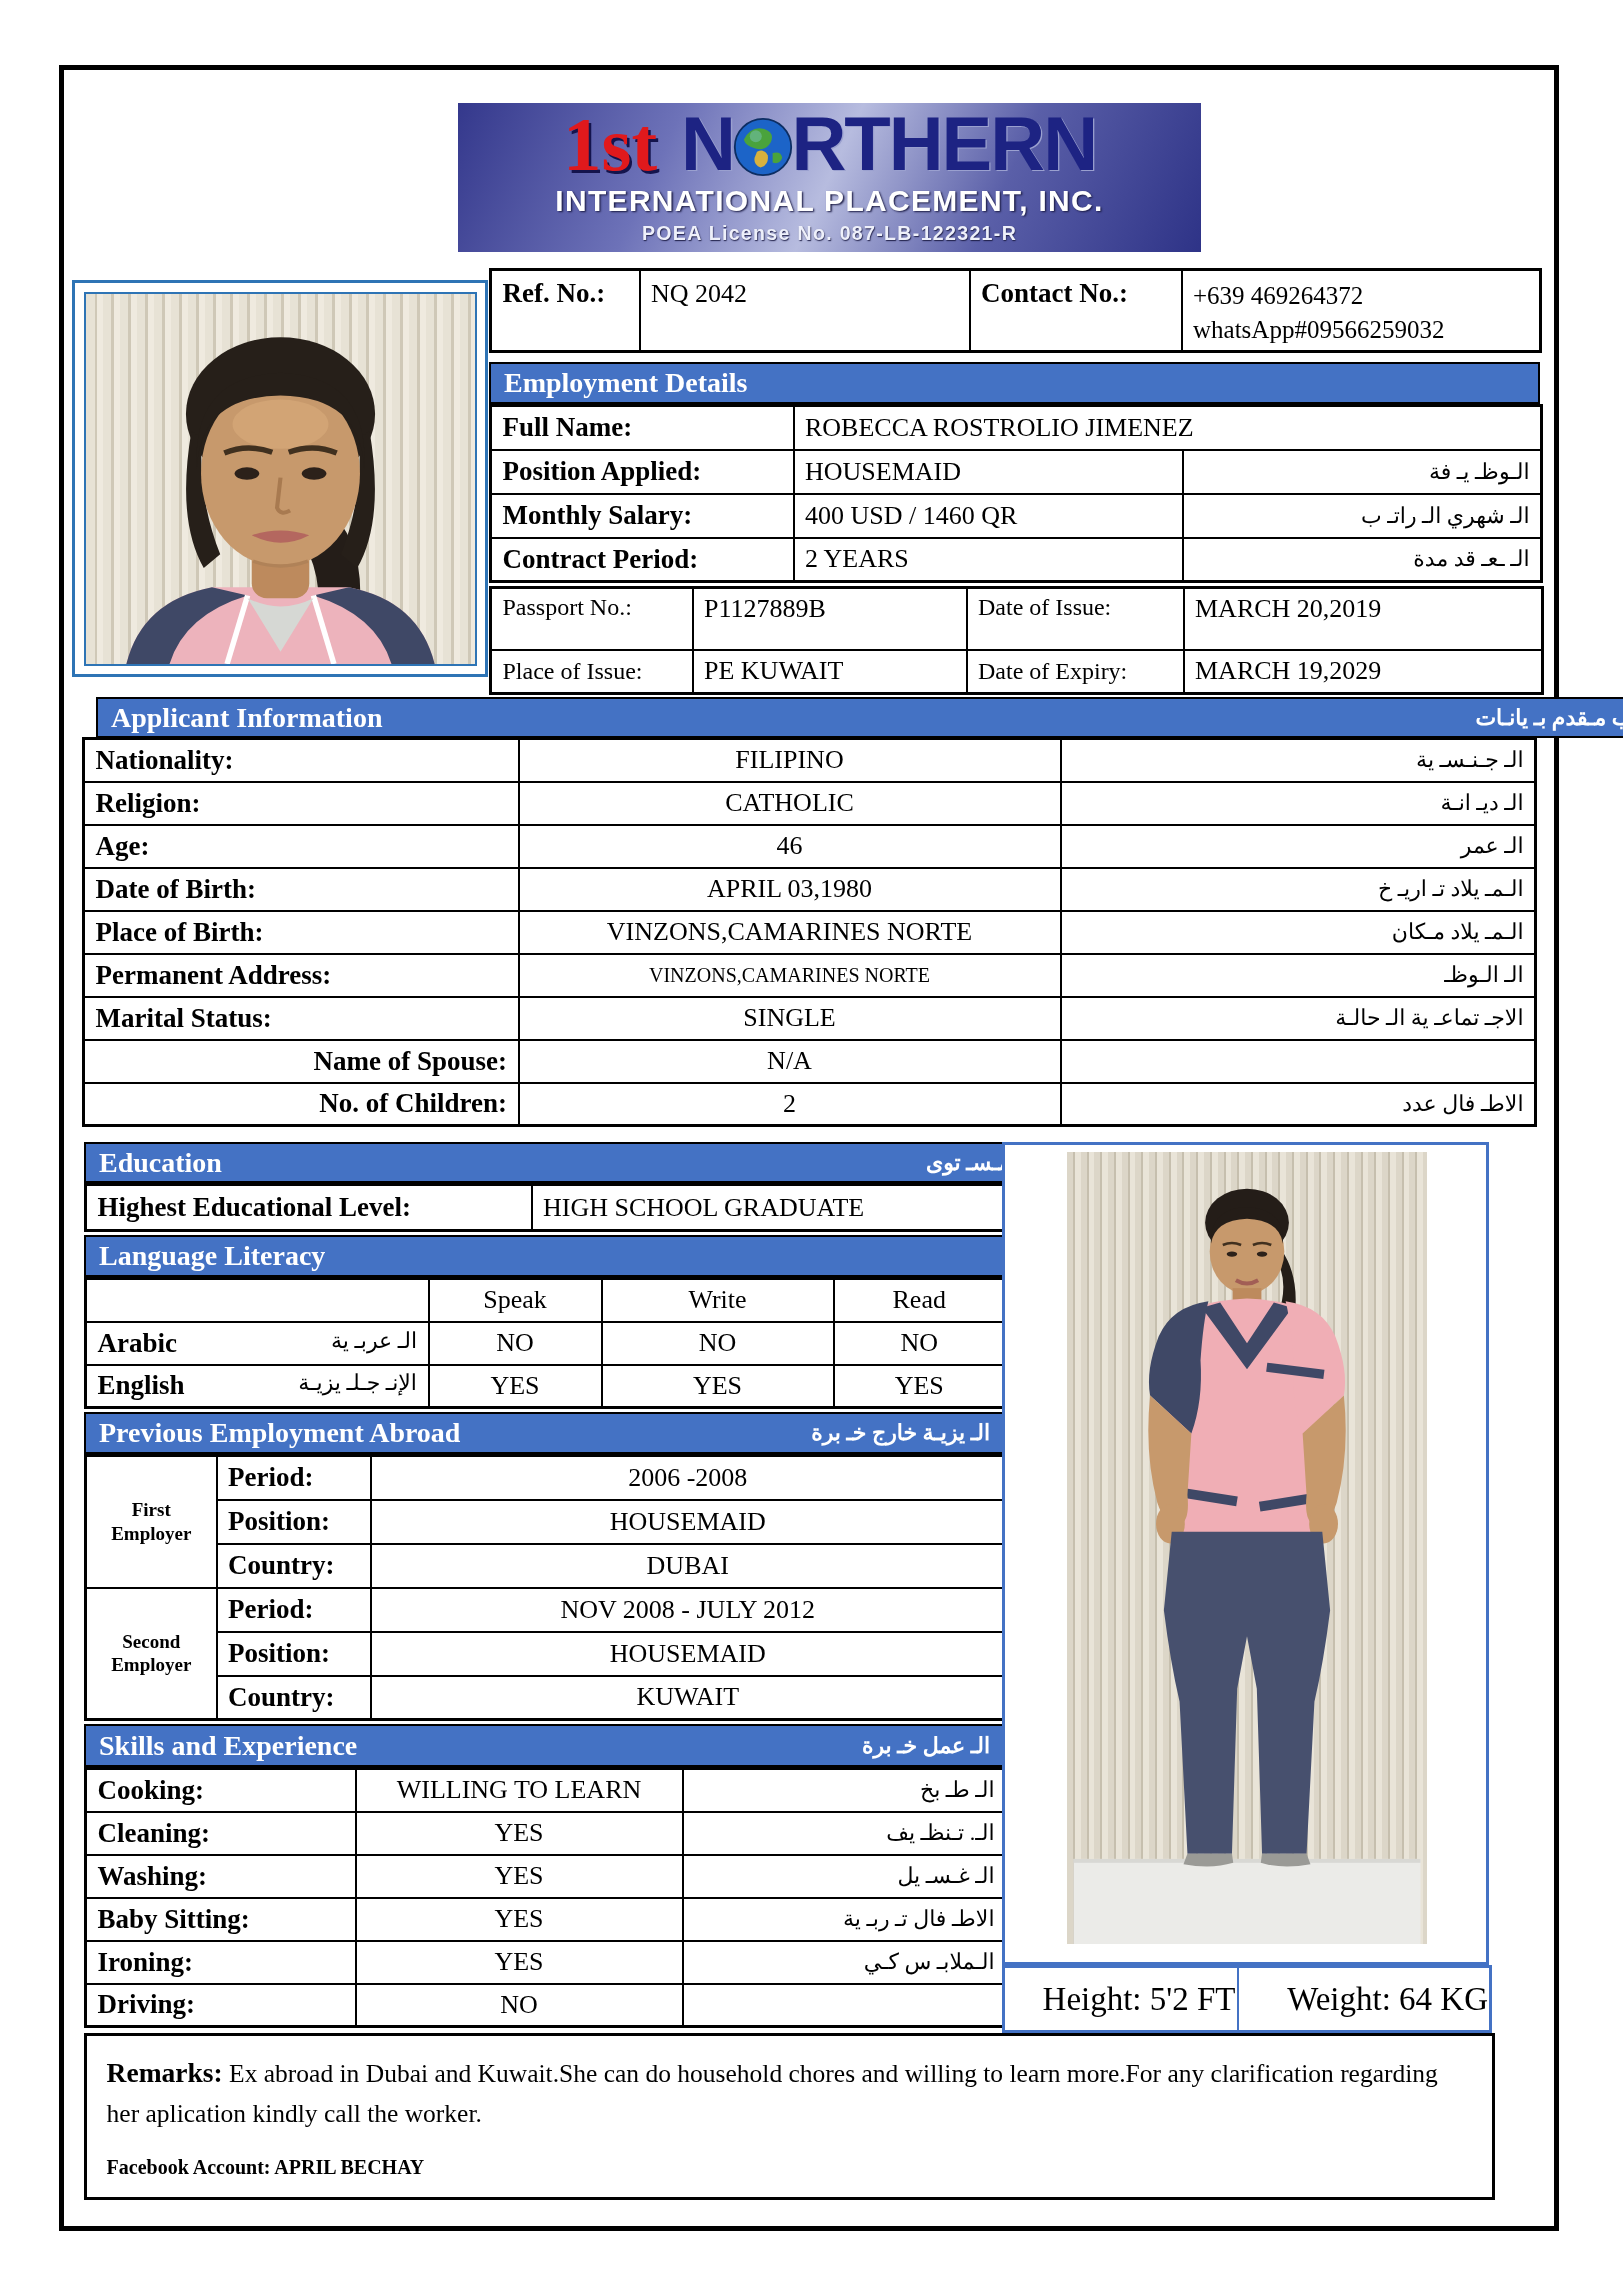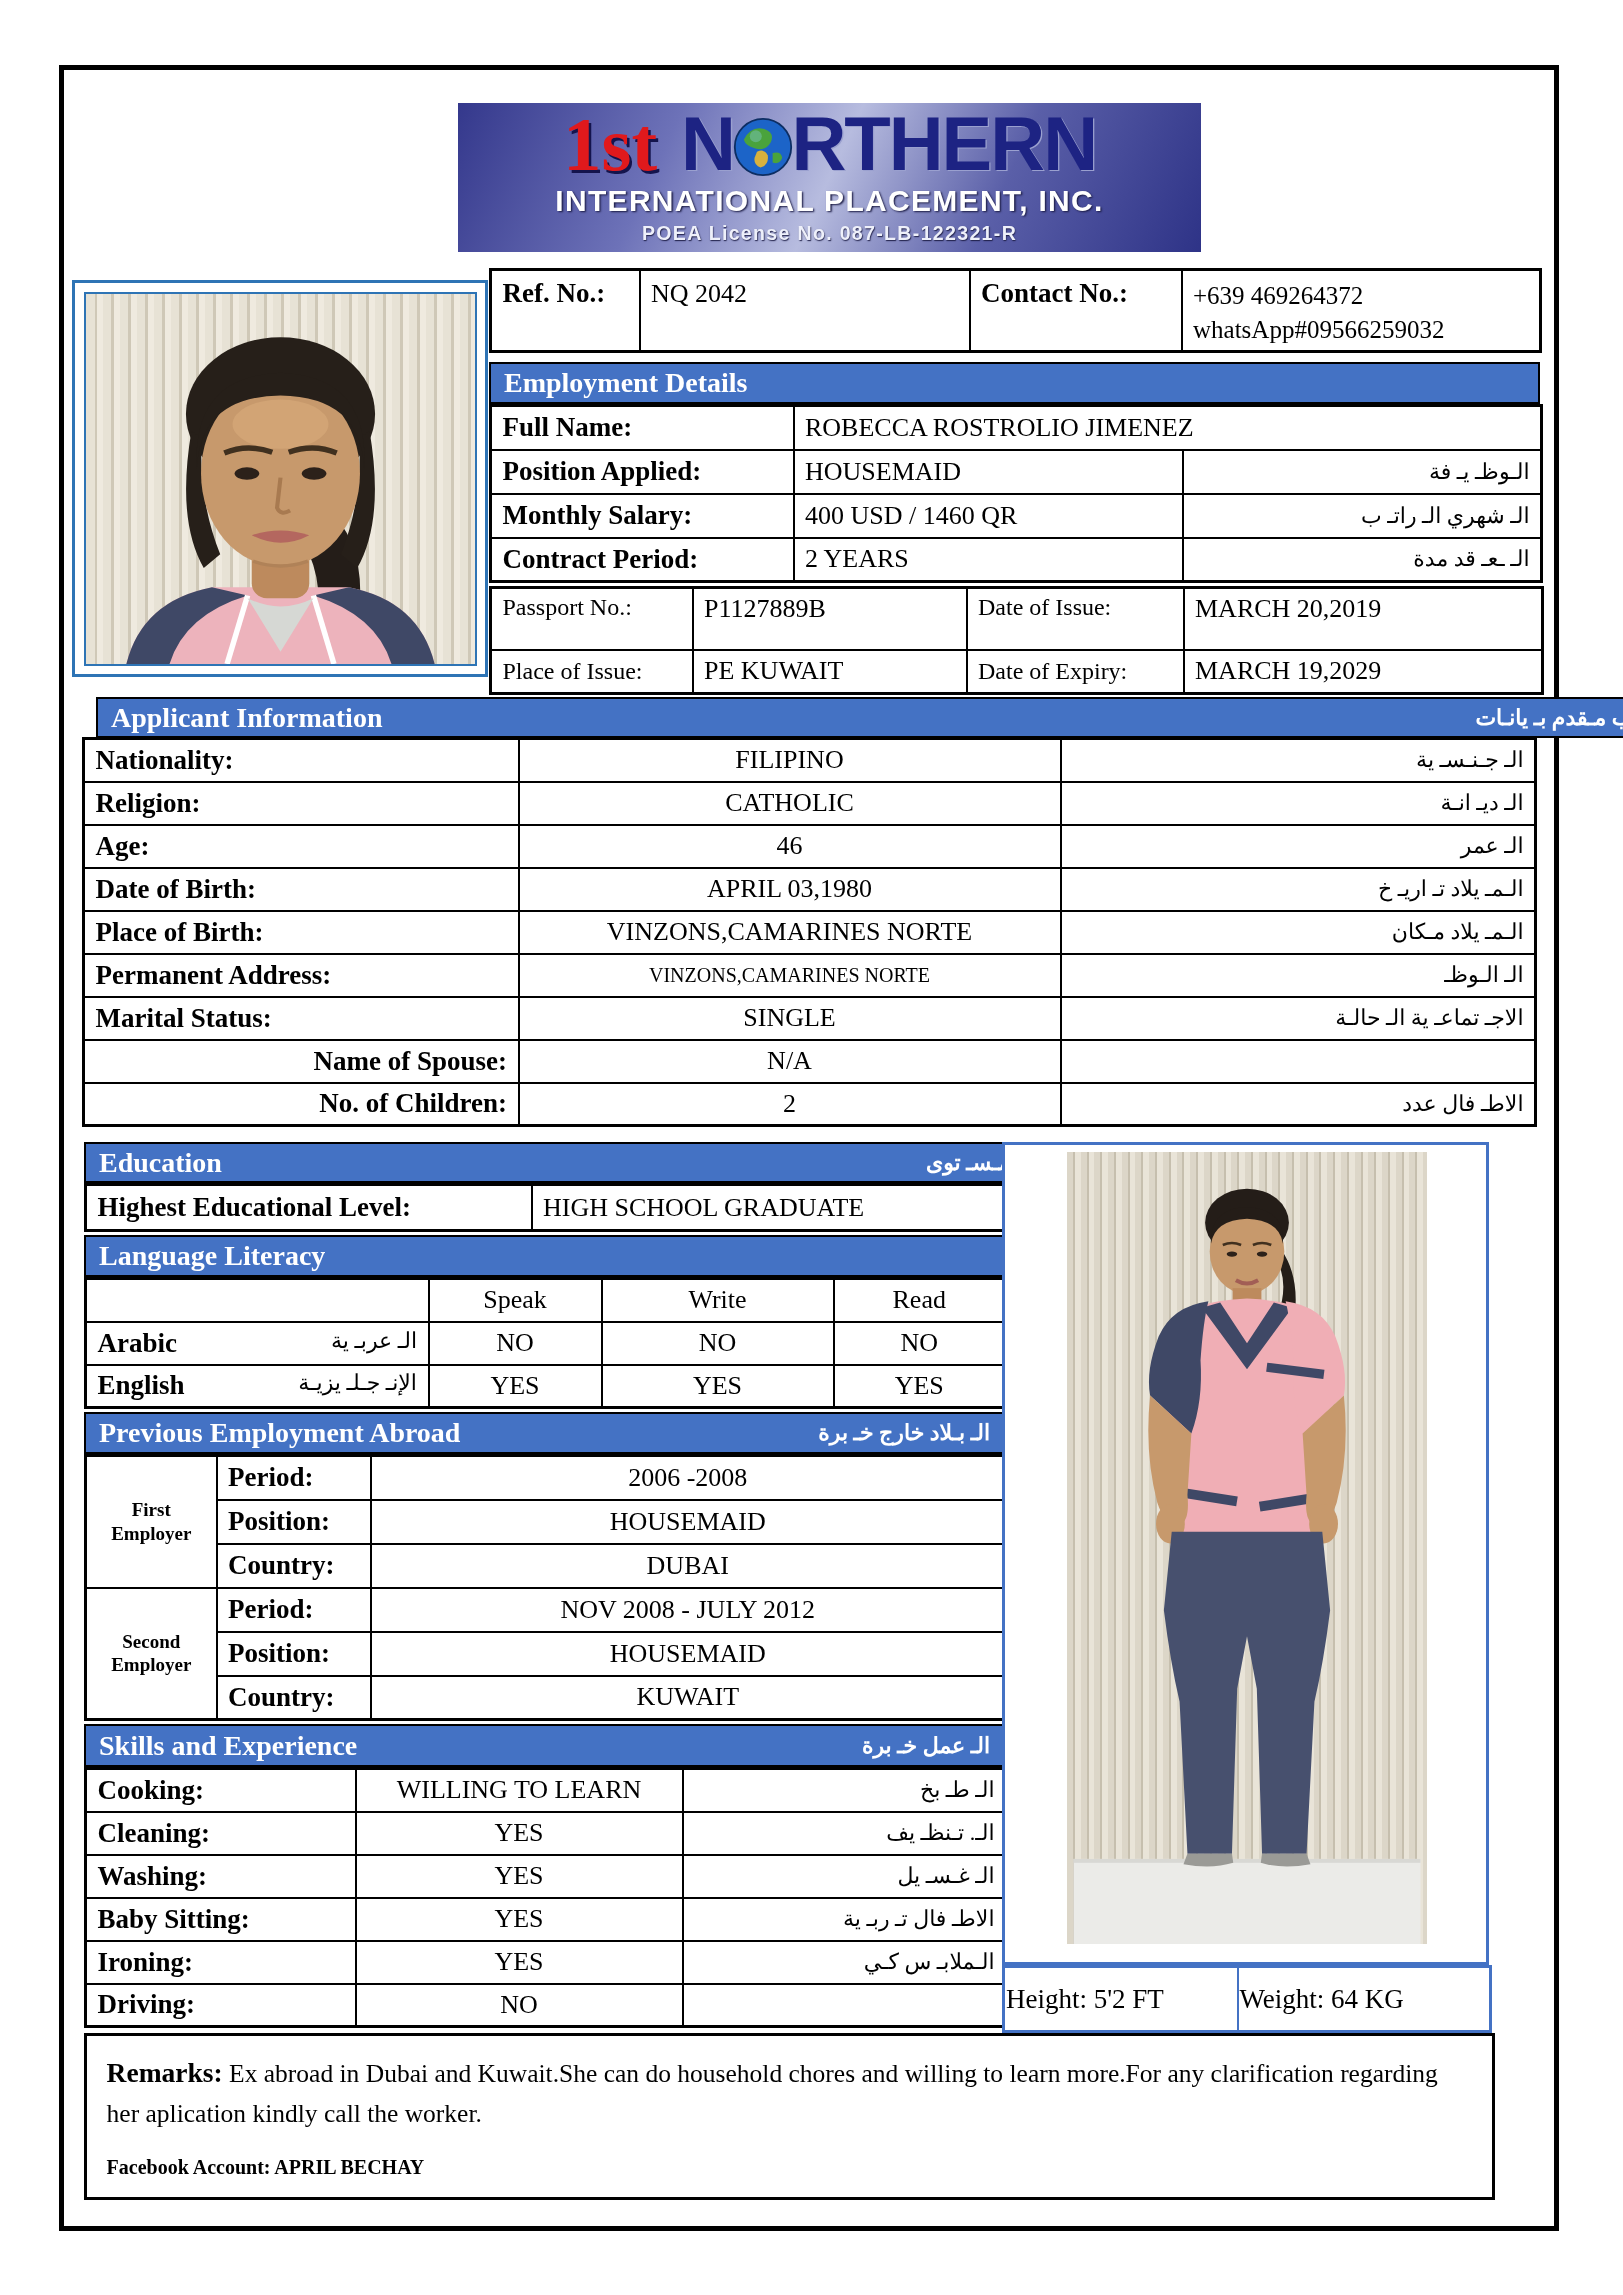--- a/index.html
+++ b/index.html
@@ -44,21 +44,21 @@
   .photo-frame{left:72px;top:280px;width:416px;height:397px;border:3.3px solid #2E74B5;padding:8.5px;background:#fff;}
   .photo-inner{width:100%;height:100%;border:2.6px solid #2E74B5;box-sizing:border-box;
       background:repeating-linear-gradient(90deg,#e7e2d5 0 8.5px,#cfc8b7 8.5px 11px,#efeadf 11px 17px);position:relative;overflow:hidden;}
   .photo-box{left:1002px;top:1142px;width:487px;height:823px;border:3.3px solid #4472C4;background:#fff;}
   .photo-full{position:absolute;left:62px;top:6.5px;width:360px;height:792px;
       background:repeating-linear-gradient(90deg,#dcd6c8 0 5.9px,#c6bfae 5.9px 7.9px,#e9e4d8 7.9px 13.7px);overflow:hidden;}
   .psvg{position:absolute;left:0;top:0;width:100%;height:100%;}
 
   
   table.hw{border-collapse:collapse;table-layout:fixed;position:absolute;background:#fff;border:3.3px solid #4472C4;}
-  .hw td{border:2.6px solid #4472C4;font-size:27px;text-align:left;vertical-align:middle;}
+  .hw td{border:2.6px solid #4472C4;font-size:33px;text-align:right;vertical-align:middle;}
 
   
   .remarks{left:84px;top:2033px;width:1411px;height:167px;border:3.9px solid #000;padding:15.7px 19.6px;background:#fff;}
   .remarks-line{font-size:25.5px;line-height:1.55;}
   .remarks-line b{font-size:27.5px;}
   .fb-line{font-size:20px;font-weight:bold;margin-top:22px;}
 </style>
 </head>
 <body>
 
@@ -295,21 +295,21 @@
       </td>
       <td class="val">YES</td>
       <td class="val">YES</td>
       <td class="val">YES</td>
     </tr>
   </tbody>
     </table>
 
   <div class="abs bar" style="left:84px;top:1412px;width:921px;height:42px;">
     <span>Previous Employment Abroad</span>
-    <span class="arh" dir="rtl">الـ بـلاد خارج خـ برة</span>
+    <span class="arh" dir="rtl">الـ يزيـة خارج خـ برة</span>
   </div>
   <table class="t" style="left:84px;top:1454px;width:921px;">
     <colgroup>
         <col style="width:131px">
         <col style="width:154px">
         <col style="width:635px">
       </colgroup>
     <tbody>
         <tr style="height:44px">
       <td class="grp" rowspan="3">

